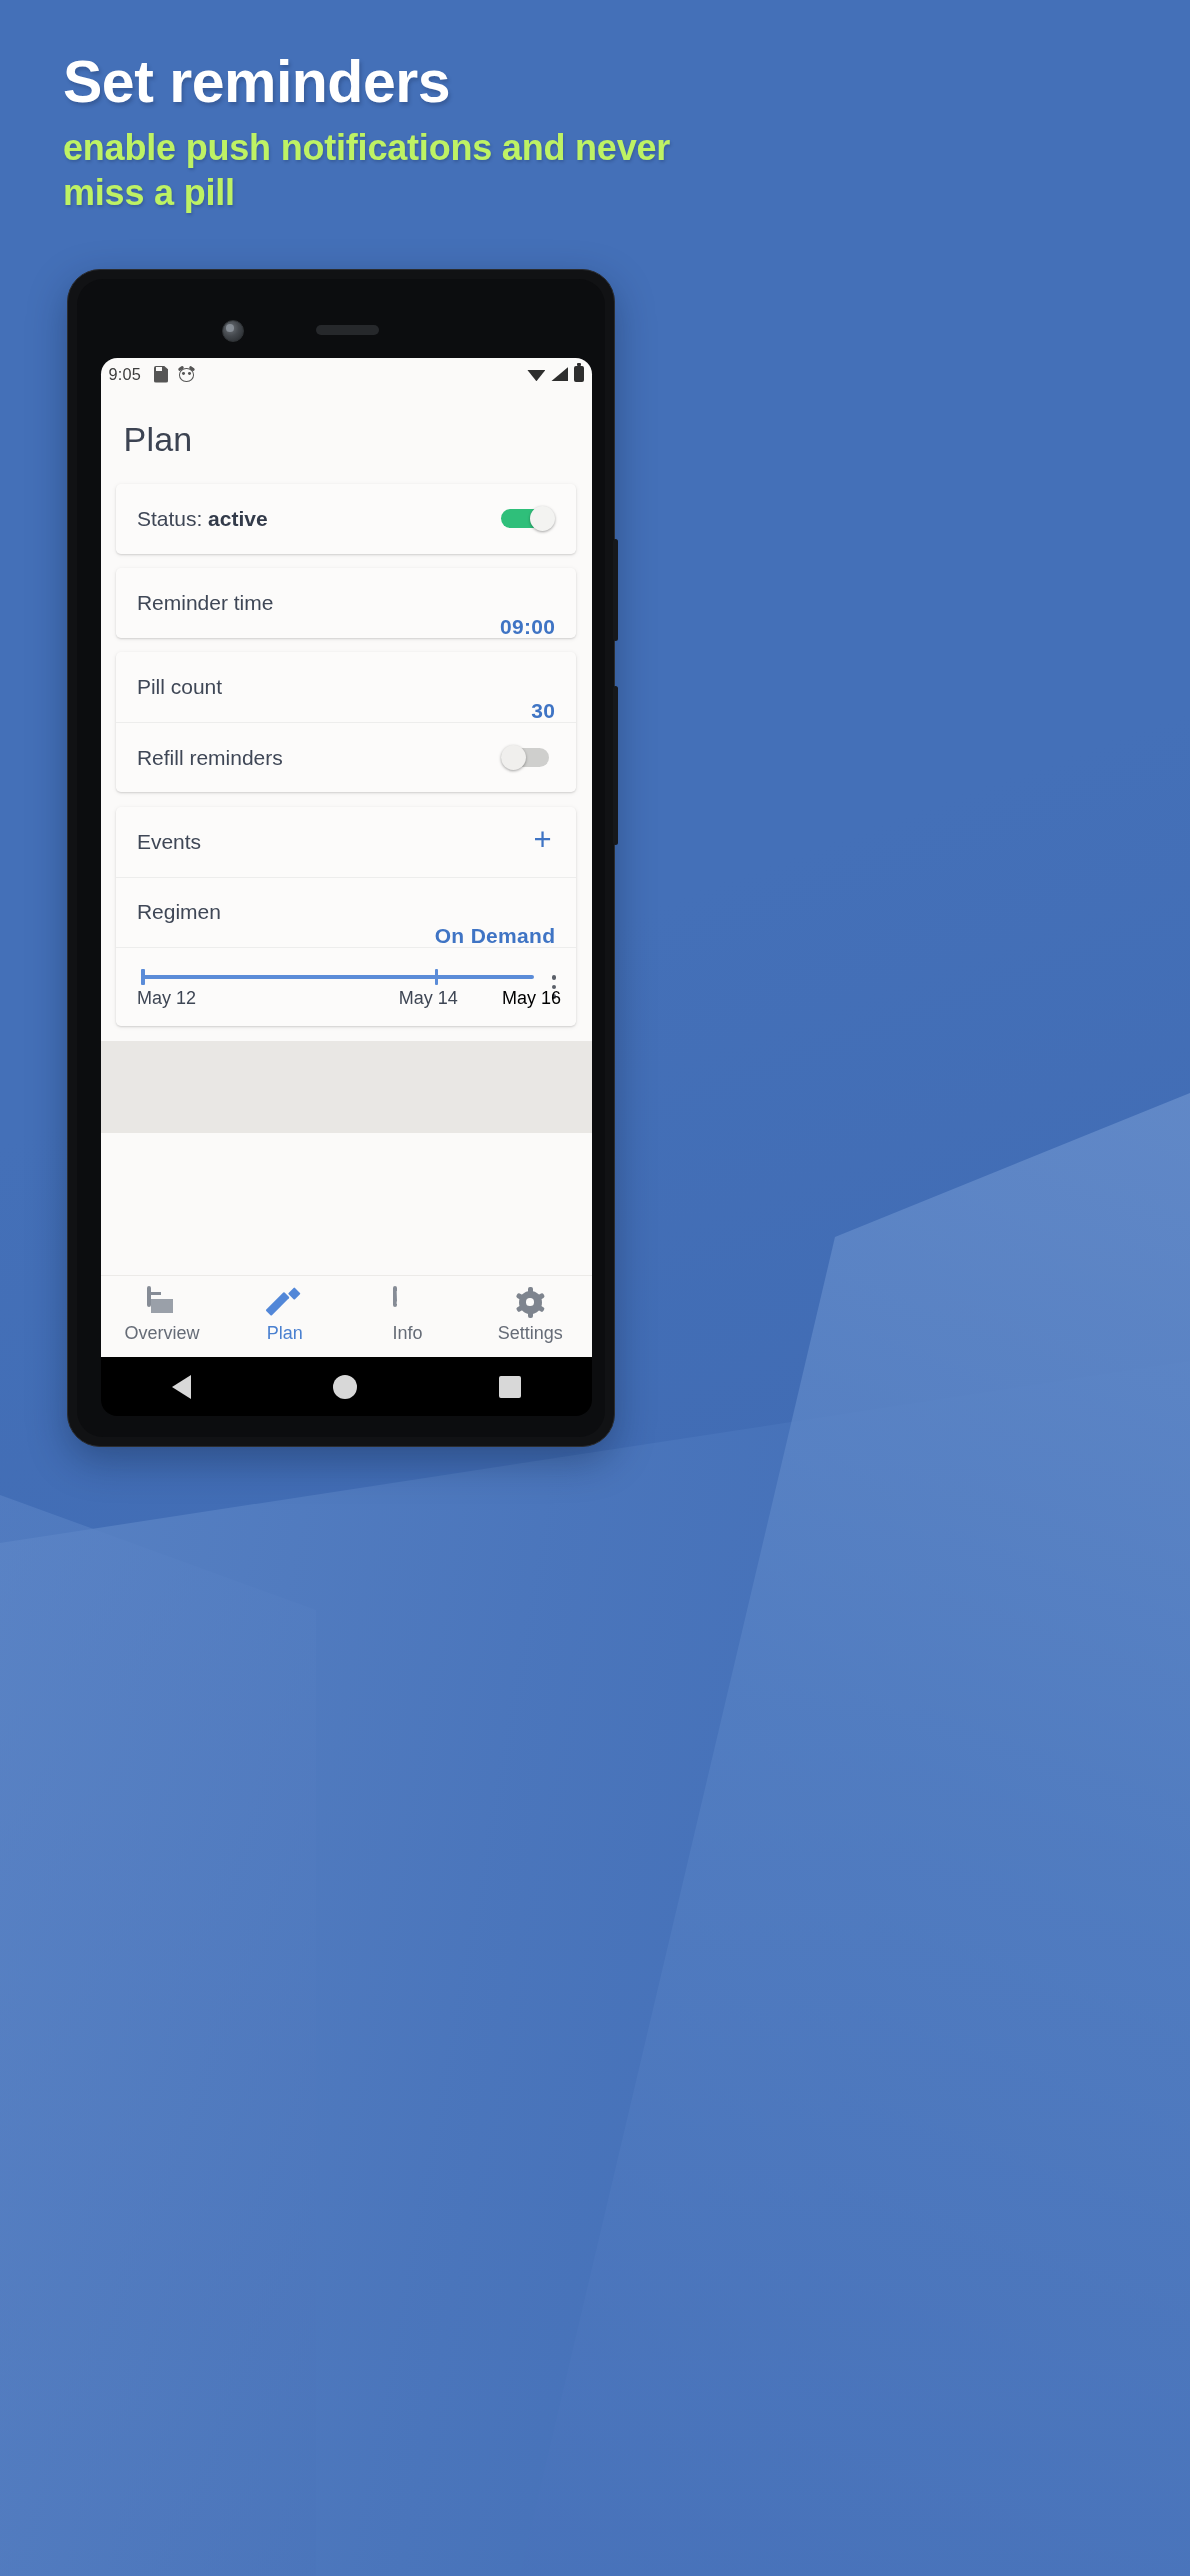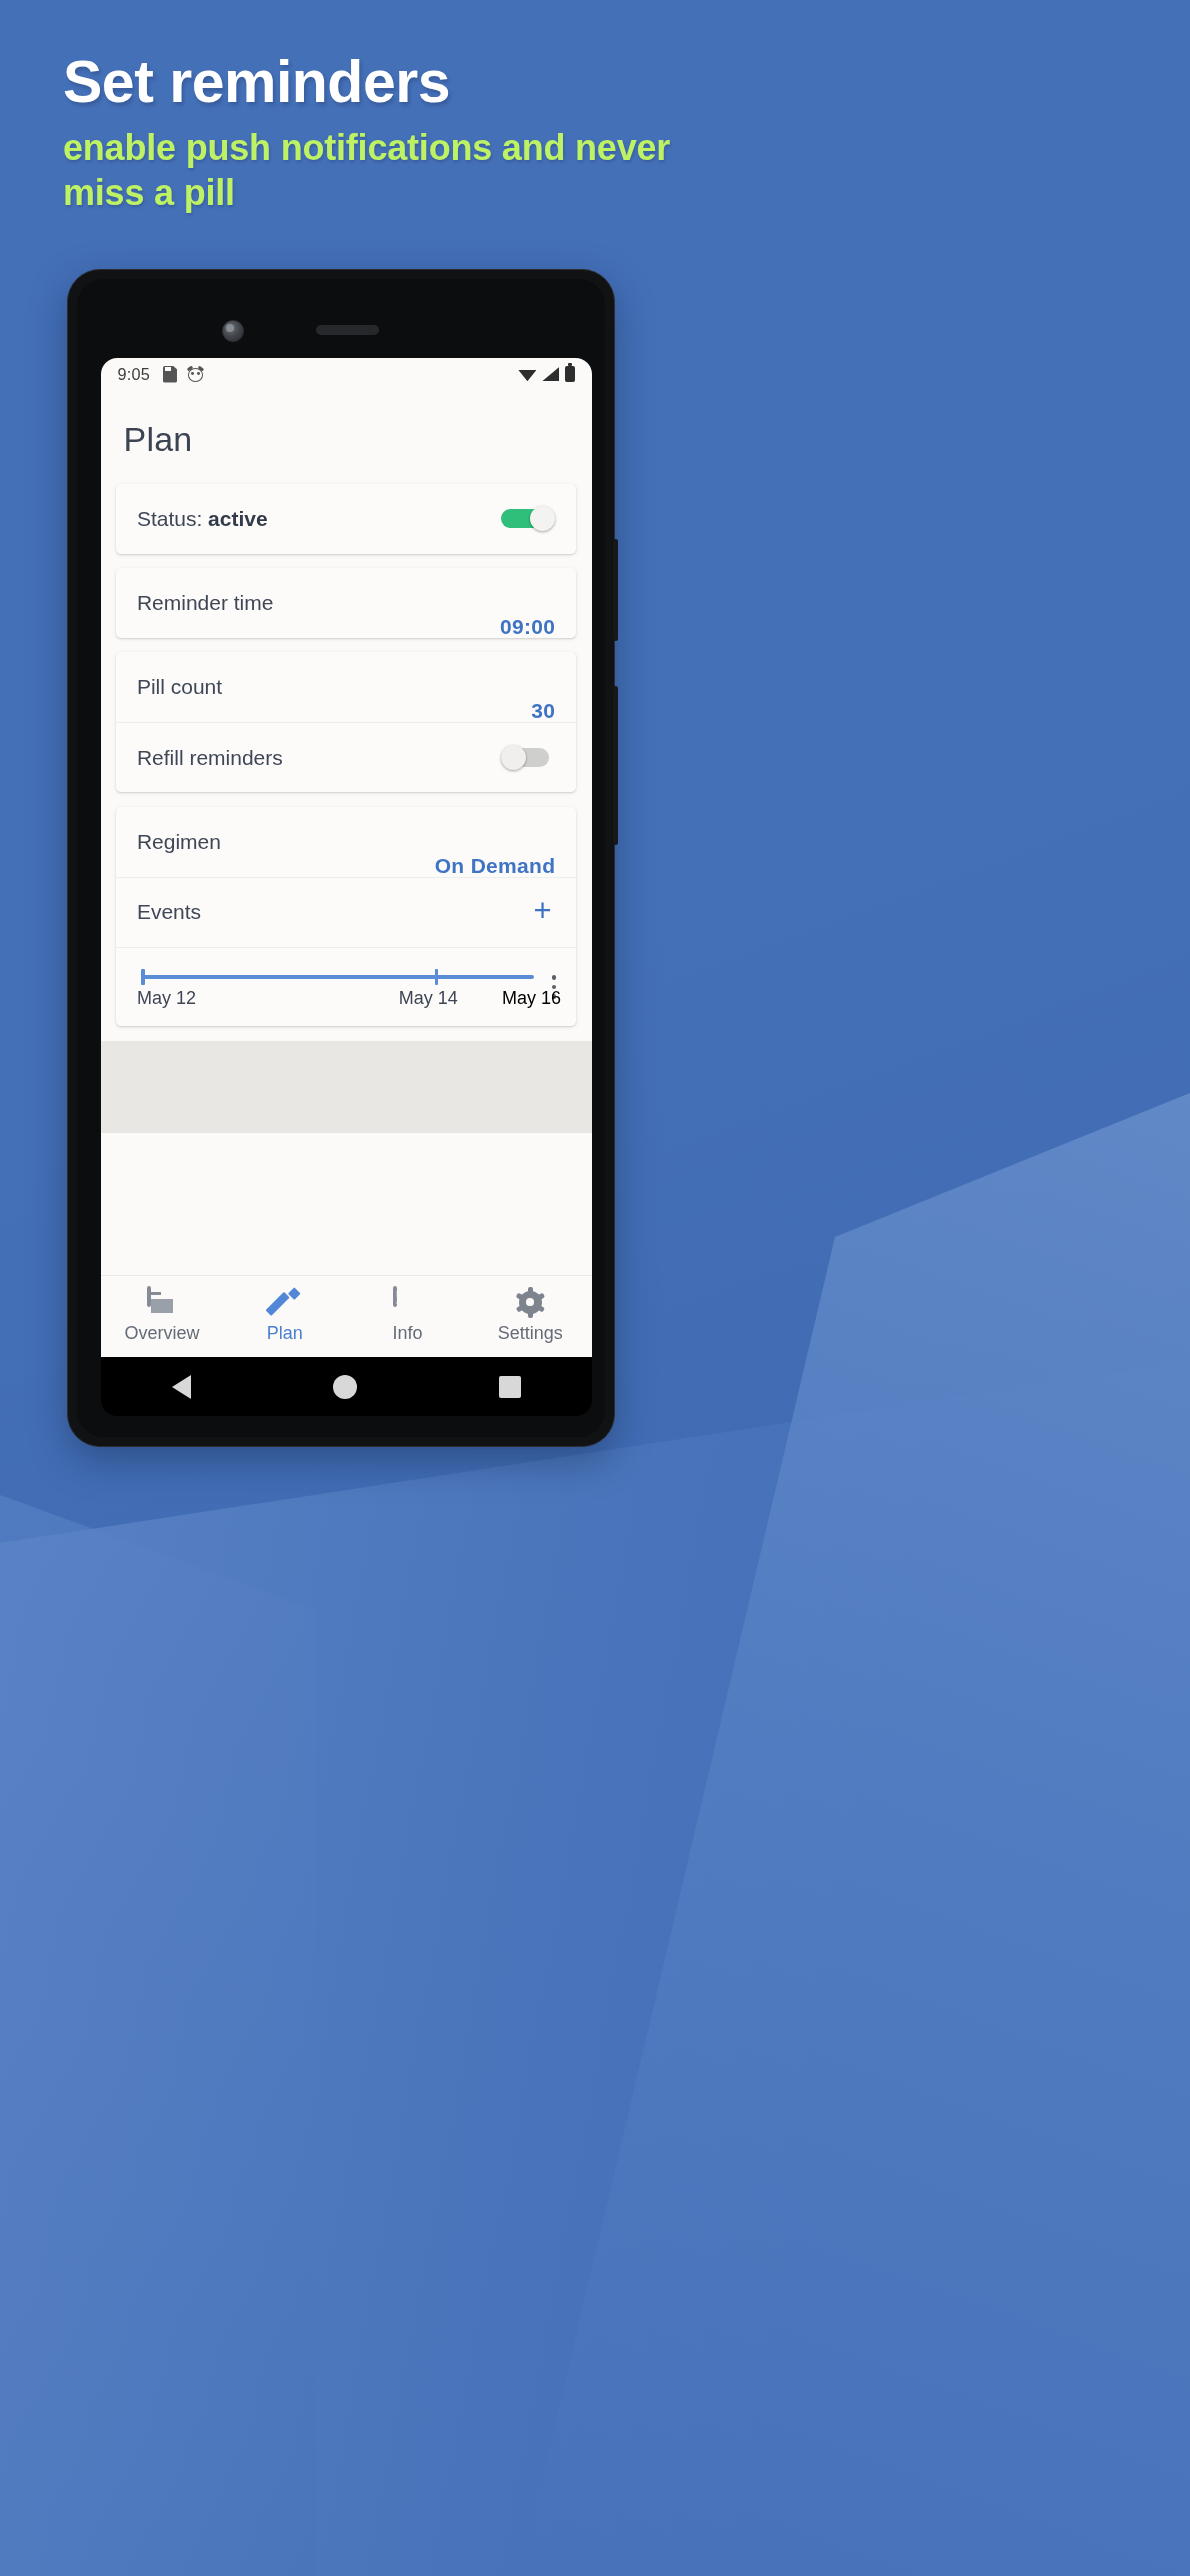--- a/index.html
+++ b/index.html
@@ -90,21 +90,21 @@
     position: absolute; left: 24px; top: 79px;
     width: 491px; height: 999px;
     background: #fbfaf9;
     border-radius: 16.3px 16.3px 0 0;
     overflow: hidden;
   }
 
   
   .statusbar {
     height: 33px; display: flex; align-items: center;
-    padding: 0 17px; color: #4a4a4a;
+    padding: 0 8px; color: #4a4a4a;
   }
   .sb-time { font-size: 16.3px; color: #3d3d3d; letter-spacing: 0.2px; }
   .sb-left-icons { display: flex; align-items: center; gap: 10.5px; margin-left: 12.5px; }
   .sb-right { margin-left: auto; display: flex; align-items: center; gap: 5.8px; }
   .ico-sd { width: 14.4px; height: 17px; position: relative; }
   .ico-sd::before {
     content:""; position:absolute; inset:0; background:#555;
     clip-path: polygon(0 0, 70% 0, 100% 22%, 100% 100%, 0 100%);
     border-radius: 1.9px;
   }
@@ -353,26 +353,26 @@
             <div class="row-label">Refill reminders</div>
             <div class="toggle off">
               <span class="track"></span>
                 <span class="knob"></span>
             </div>
           </div>
         </div>
 
         <div class="card">
           <div class="row">
+            <div class="row-label">Events</div>
+            <div class="plus-btn">+</div>
+          </div>
+          <div class="row">
             <div class="row-label">Regimen</div>
             <div class="row-value">On Demand</div>
-          </div>
-          <div class="row">
-            <div class="row-label">Events</div>
-            <div class="plus-btn">+</div>
           </div>
 
           <div class="event-row">
             <div class="event-main">
               <div class="timeline">
                 <span class="tl-bar" style="left:1%;right:0;"></span>
                 <span class="tl-tick" style="left:1%;"></span>
                 <span class="tl-tick" style="left:75%;"></span>
               </div>
               <div class="tl-labels">

